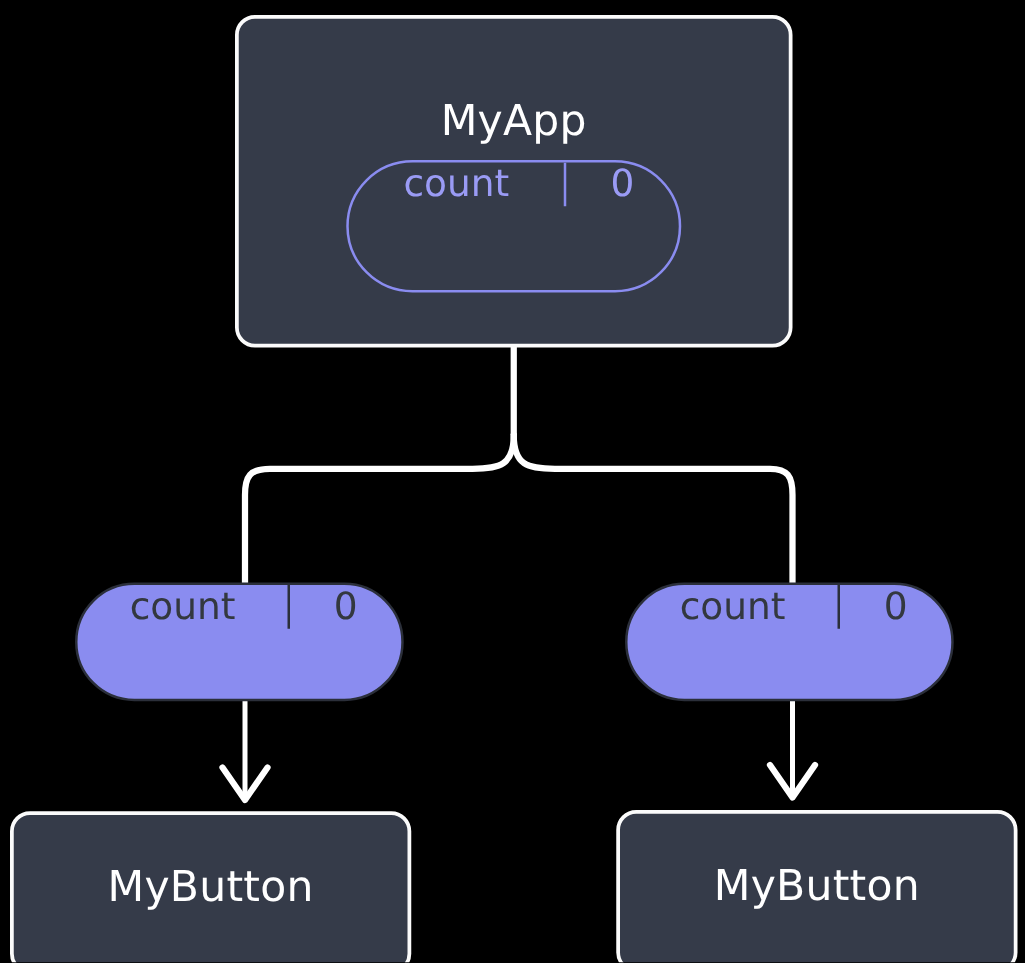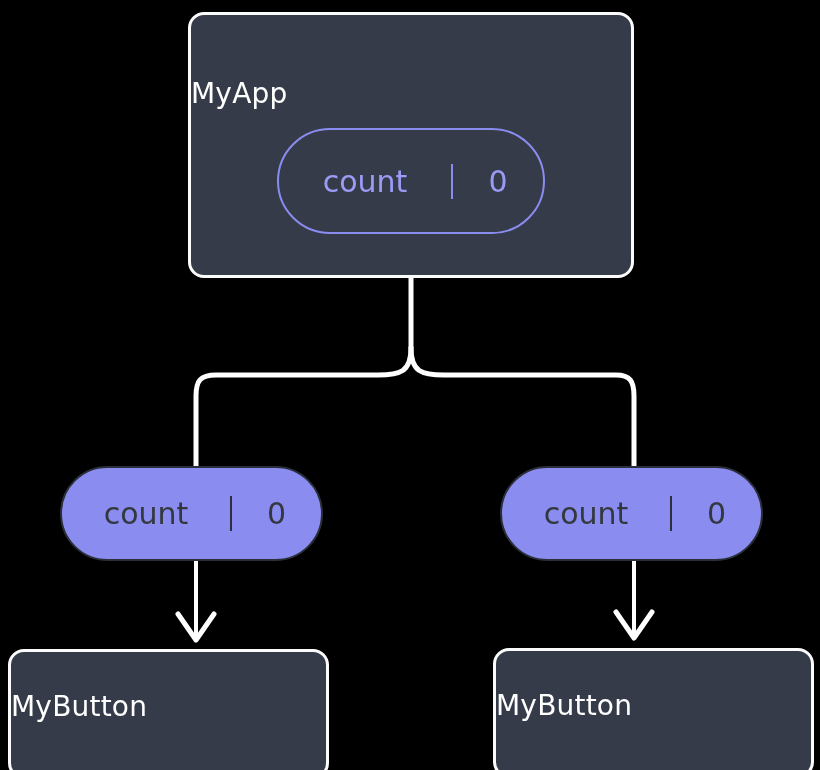--- a/index.html
+++ b/index.html
@@ -31,34 +31,34 @@
     box-sizing: border-box;
     background: #353b49;
     border: 3px solid #fbfbfb;
     border-radius: 16px;
     z-index: 2;
   }
   .widget-title {
     position: absolute;
     left: 0;
     right: 0;
-    text-align: left;
+    text-align: center;
     color: #ffffff;
-    font-size: 28px;
+    font-size: 34px;
     font-weight: 400;
     letter-spacing: 0.2px;
     white-space: nowrap;
   }
 
   
   .pill {
     position: absolute;
     box-sizing: border-box;
     display: flex;
-    align-items: center;
+    align-items: flex-start;
     border-radius: 999px;
     overflow: hidden;
     z-index: 3;
   }
   .pill-key, .pill-val {
     display: flex;
     align-items: center;
     justify-content: center;
     font-size: 30px;
     font-weight: 400;

